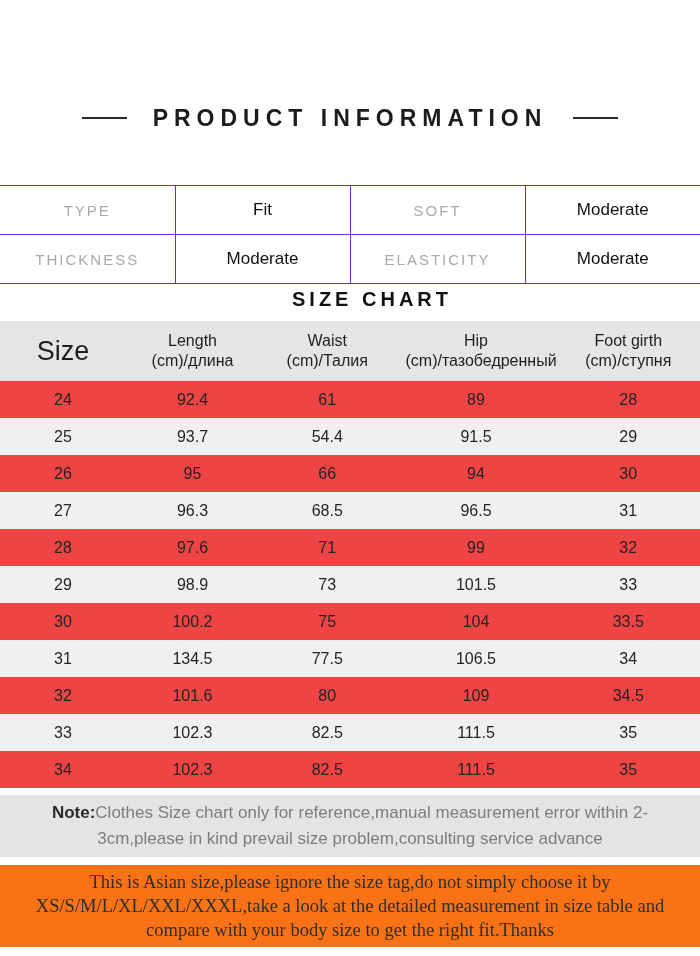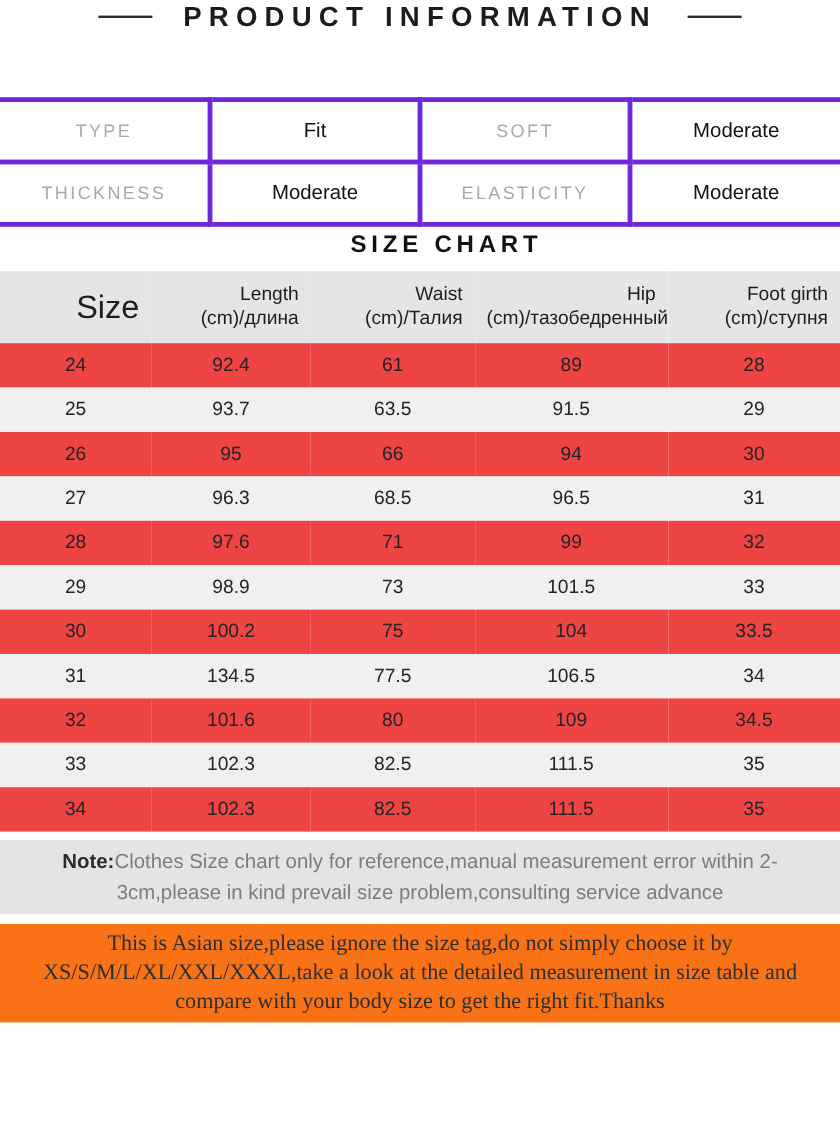--- a/index.html
+++ b/index.html
@@ -10,20 +10,21 @@
   body {
     width: 700px;
     height: 956px;
     overflow: hidden;
     font-family: "Liberation Sans", "DejaVu Sans", sans-serif;
     color: #1c1c1c;
   }
 
   
   .title-row {
+    margin-top: 104px;
     height: 28px;
     display: flex;
     align-items: center;
     justify-content: center;
     gap: 26px;
   }
   .title-line {
     width: 45px;
     height: 0;
     border-top: 2px solid #2b2b2b;
@@ -37,21 +38,21 @@
   }
 
   
   .info-table {
     width: 700px;
     margin-top: 53px;
     border-collapse: collapse;
     table-layout: fixed;
   }
   .info-table td {
-    border: 4px solid #6d28d9;
+    border: 1px solid #6d28d9;
     height: 46px;
     text-align: center;
     vertical-align: middle;
     background: #ffffff;
   }
   .info-table td.lbl {
     color: #a9a9a9;
     font-size: 15px;
     letter-spacing: 2px;
   }
@@ -78,21 +79,21 @@
     width: 700px;
     border-collapse: collapse;
     table-layout: fixed;
   }
   .size-table thead tr {
     background: #e5e5e5;
     height: 54px;
   }
   .size-table th {
     font-weight: normal;
-    text-align: right;
+    text-align: center;
     vertical-align: middle;
     color: #1e1e1e;
     padding: 10px;
   }
   .size-table th .h-main {
     font-size: 16px;
     line-height: 20px;
     display: block;
   }
   .size-table th .h-size {
@@ -209,21 +210,21 @@
     <tr>
       <td>24</td>
       <td>92.4</td>
       <td>61</td>
       <td>89</td>
       <td>28</td>
     </tr>
     <tr>
       <td>25</td>
       <td>93.7</td>
-      <td>63.5</td>
+      <td>54.4</td>
       <td>91.5</td>
       <td>29</td>
     </tr>
     <tr>
       <td>26</td>
       <td>95</td>
       <td>66</td>
       <td>94</td>
       <td>30</td>
     </tr>

